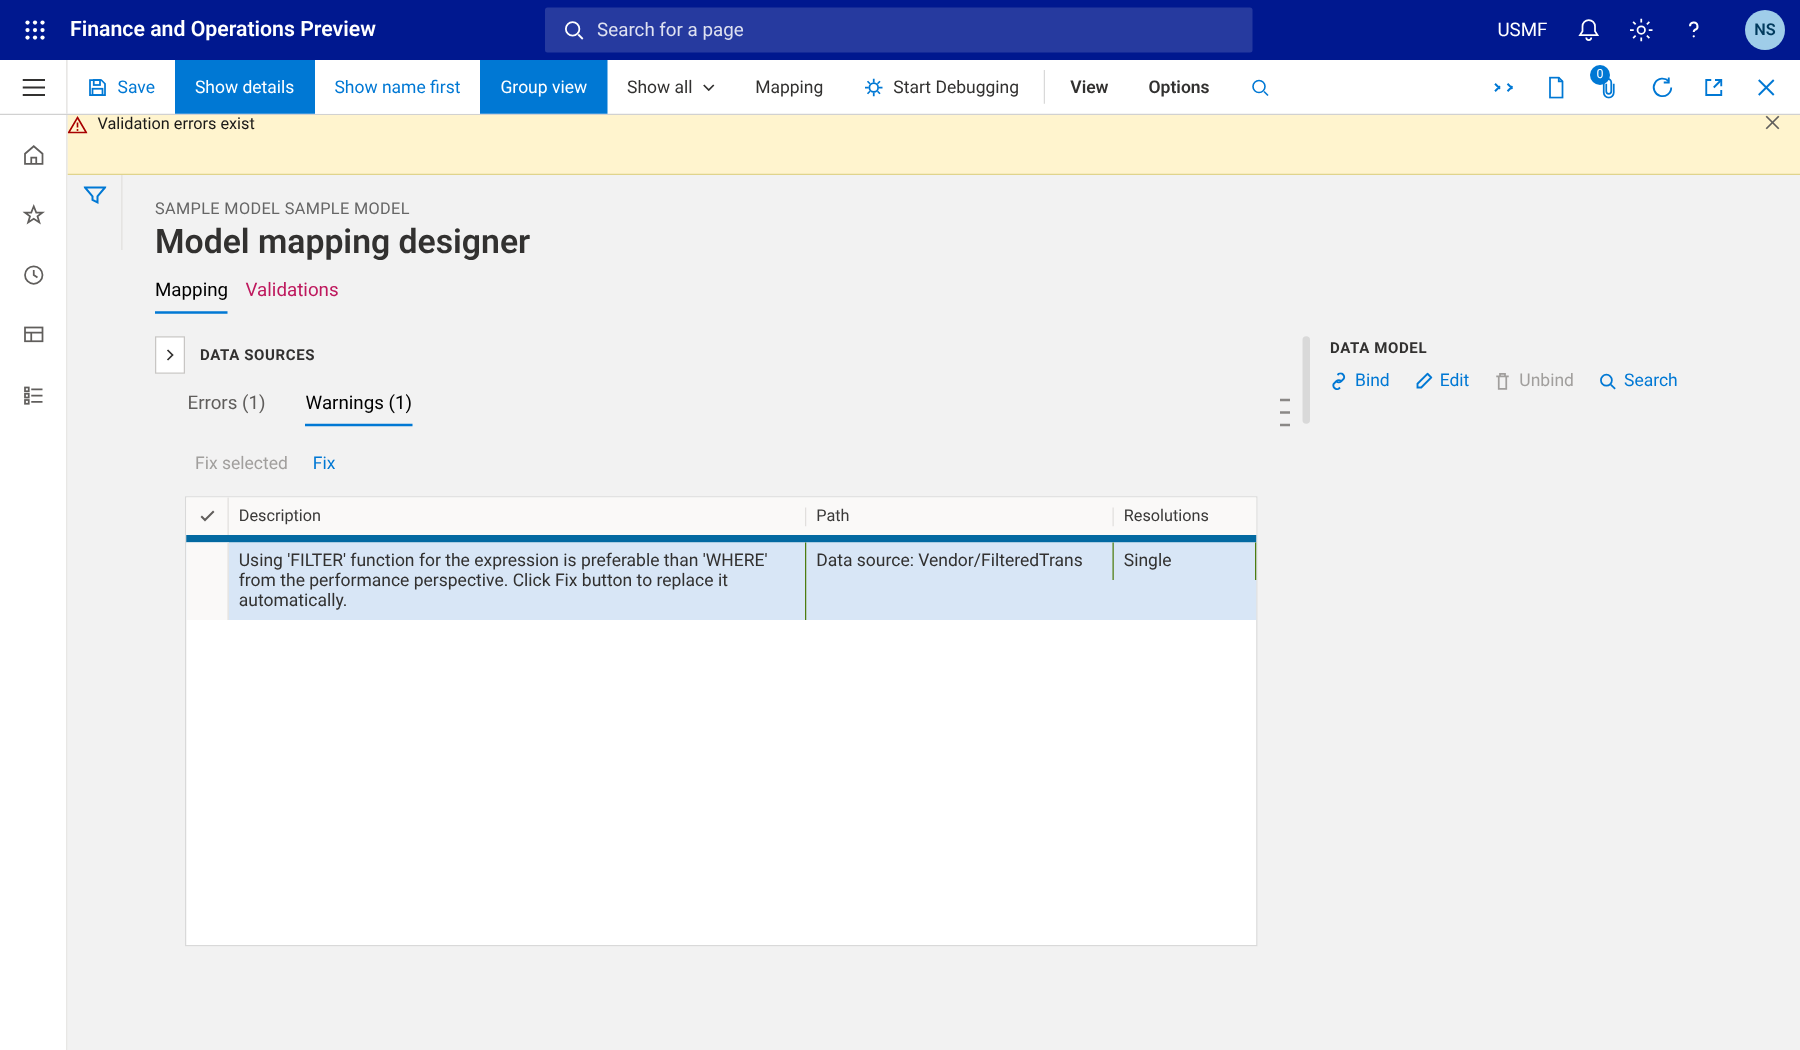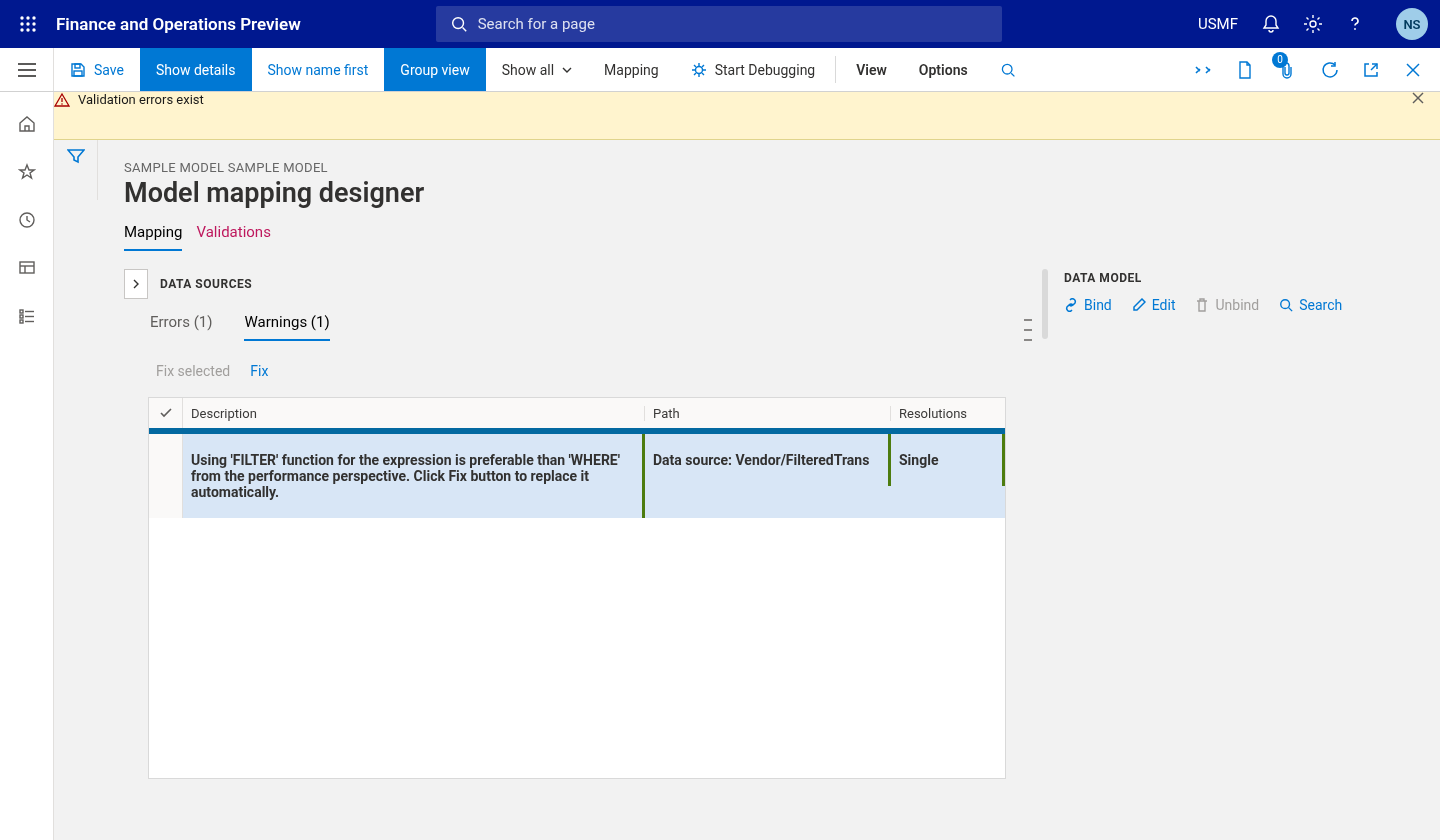--- a/index.html
+++ b/index.html
@@ -68,21 +68,21 @@
 .link { color:#0078d4; cursor:pointer; }
 
 
 .grid { margin:0 24px 0 24px; background:#fff; border:1px solid #d9d9d9; }
 .grid-head { display:flex; height:36px; align-items:center; border-bottom:6px solid #0369a1; font-size:13px; color:#3b3a39; background:#faf9f8; }
 .col-chk { width:34px; display:flex; align-items:center; justify-content:center; border-right:1px solid #e1dfdd; height:100%; }
 .col-desc { flex:1; padding:0 8px; border-right:1px solid #e1dfdd; }
 .col-path { width:246px; padding:0 8px; border-right:1px solid #e1dfdd; }
 .col-res { width:114px; padding:0 8px; }
 .grid-row { display:flex; align-items:flex-start; background:#d8e6f6; font-size:14px; }
-.grid-row .cell { padding:18px 8px; border-right:3px solid #4d7c0f;font-weight:bold; }
+.grid-row .cell { padding:7px 8px; border-right:1px solid #4d7c0f; }
 .grid-row .col-chk { background:#faf9f8; height:auto; align-self:stretch; }
 .grid-body-spacer { height:260px; }
 
 
 .dm-heading { font-size:12px; font-weight:700; letter-spacing:.5px; margin-bottom:12px; margin-top:2px; }
 .dm-actions { display:flex; gap:20px; font-size:14px; align-items:center; }
 .dm-actions .act { display:flex; align-items:center; gap:6px; color:#0078d4; cursor:pointer; }
 .dm-actions .act.disabled { color:#a19f9d; cursor:default; }
 .vbar-left { position:absolute; left:2px; top:0; width:6px; height:70px; background:#d9d9d9; border-radius:3px; }
 .splitter { position:absolute; left:-16px; top:50px; width:8px; height:22px; display:flex; flex-direction:column; justify-content:space-between; cursor:col-resize; }

